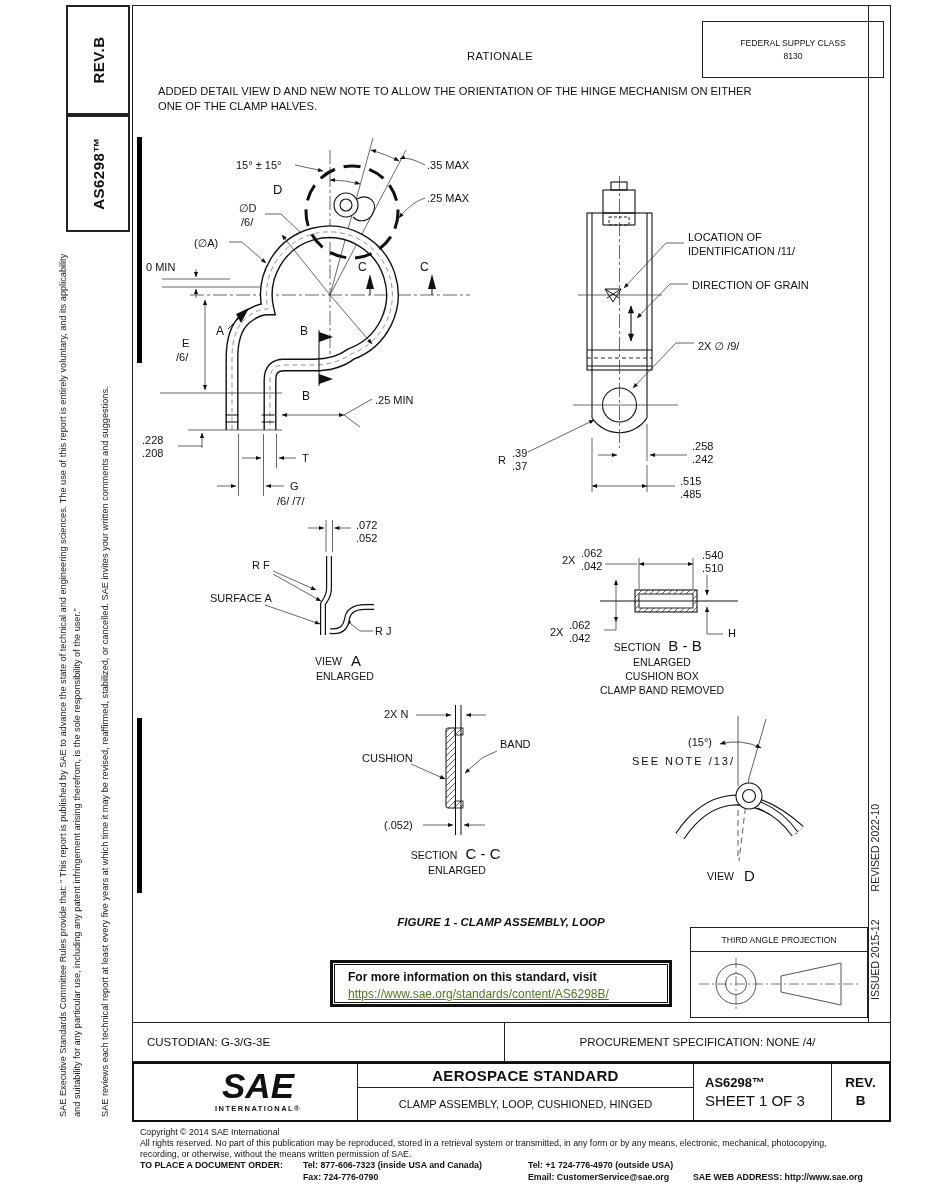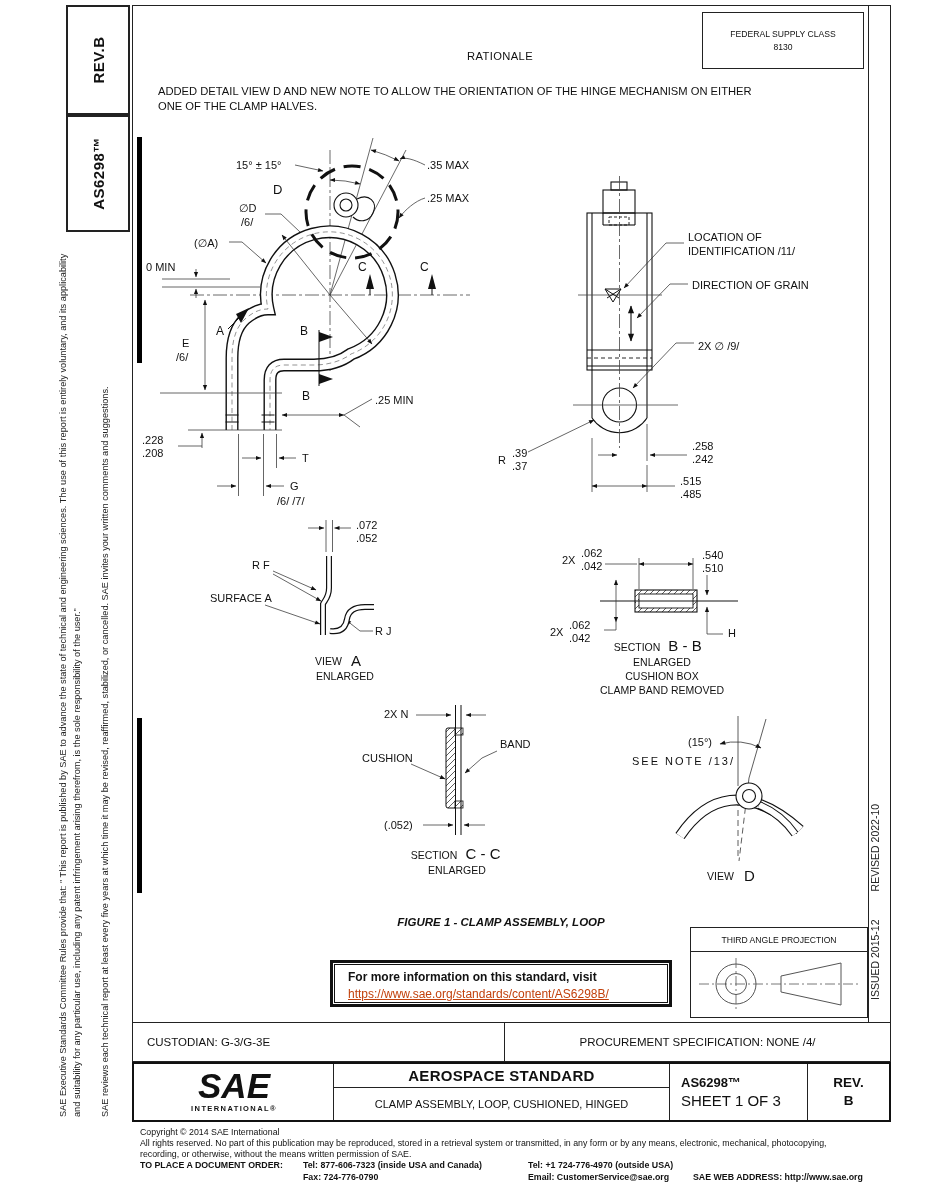--- a/index.html
+++ b/index.html
@@ -30,21 +30,21 @@
   .proj-head{height:23px;border-bottom:1.5px solid #222;display:flex;align-items:center;
        justify-content:center;font-size:8.6px;}
   .cust-row{left:132px;top:1022px;width:759px;height:40px;border:1.5px solid #222;
        box-sizing:border-box;display:flex;}
   .cust-cell{width:372px;border-right:1.5px solid #222;display:flex;align-items:center;
        padding-left:14px;font-size:11.5px;box-sizing:border-box;}
   .proc-cell{flex:1;display:flex;align-items:center;justify-content:center;font-size:11.5px;}
   .title-block{left:132px;top:1062px;width:759px;height:60px;border:2px solid #111;
        box-sizing:border-box;display:flex;}
   .tb-logo{width:200px;border-right:1.5px solid #222;display:flex;align-items:center;
-       justify-content:center;box-sizing:border-box;}
+       justify-content:center;box-sizing:border-box;margin-left:24px;}
   .tb-mid{width:336px;border-right:1.5px solid #222;display:flex;flex-direction:column;box-sizing:border-box;}
   .tb-std{height:23px;border-bottom:1.5px solid #222;display:flex;align-items:center;
        justify-content:center;font-weight:bold;font-size:15px;letter-spacing:.3px;}
   .tb-title{flex:1;display:flex;align-items:center;justify-content:center;font-size:11px;}
   .tb-num{width:138px;border-right:1.5px solid #222;display:flex;flex-direction:column;
        justify-content:center;padding-left:11px;box-sizing:border-box;}
   .tb-num .n1{font-weight:bold;font-size:13px;}
   .tb-num .n2{font-size:15px;margin-top:2px;}
   .tb-rev{flex:1;display:flex;flex-direction:column;align-items:center;justify-content:center;
        font-weight:bold;font-size:13.5px;line-height:1.3;}
@@ -86,21 +86,21 @@
     </div>
   </div>
 
   <div class="rotwrap" style="left:869px;top:558px;width:23px;height:442px;">
     <div class="rot issuedline" style="width:442px;height:23px;">
       <span>ISSUED 2015-12</span>
       <span>REVISED 2022-10</span>
     </div>
   </div>
 
-  <div class="box thin fsc" style="left:702px;top:12px;width:162px;height:57px;">
+  <div class="box thin fsc" style="left:702px;top:21px;width:182px;height:57px;">
     <div>FEDERAL SUPPLY CLASS</div>
     <div>8130</div>
   </div>
 
   <div class="abs rationale-body">
     <div>ADDED DETAIL VIEW D AND NEW NOTE TO ALLOW THE ORIENTATION OF THE HINGE MECHANISM ON EITHER</div>
     <div>ONE OF THE CLAMP HALVES.</div>
   </div>
   <div class="abs rationale-title">RATIONALE</div>
 
@@ -371,21 +371,21 @@
         <text x="612" y="753" font-size="15">D</text>
       </g>
     </g>
   </svg>
 
   <div class="abs fig-caption">FIGURE 1 - CLAMP ASSEMBLY, LOOP</div>
 
   <div class="abs info-box">
     <div class="info-inner">
       <div class="l1">For more information on this standard, visit</div>
-      <a href="#" style="color:#c2410c;text-align:right;">https://www.sae.org/standards/content/AS6298B/</a>
+      <a href="#" style="color:#4d7c0f;text-align:right;">https://www.sae.org/standards/content/AS6298B/</a>
     </div>
   </div>
 
   <div class="abs proj-box">
     <div class="proj-head">THIRD ANGLE PROJECTION</div>
     <svg width="175" height="64" viewBox="0 0 175 64">
       <g stroke="#555" fill="none" stroke-width="1">
         <circle cx="45" cy="32" r="20"></circle>
         <circle cx="45" cy="32" r="10.5"></circle>
         <path d="M 90,24 L 150,11 L 150,53 L 90,40 Z"></path>

